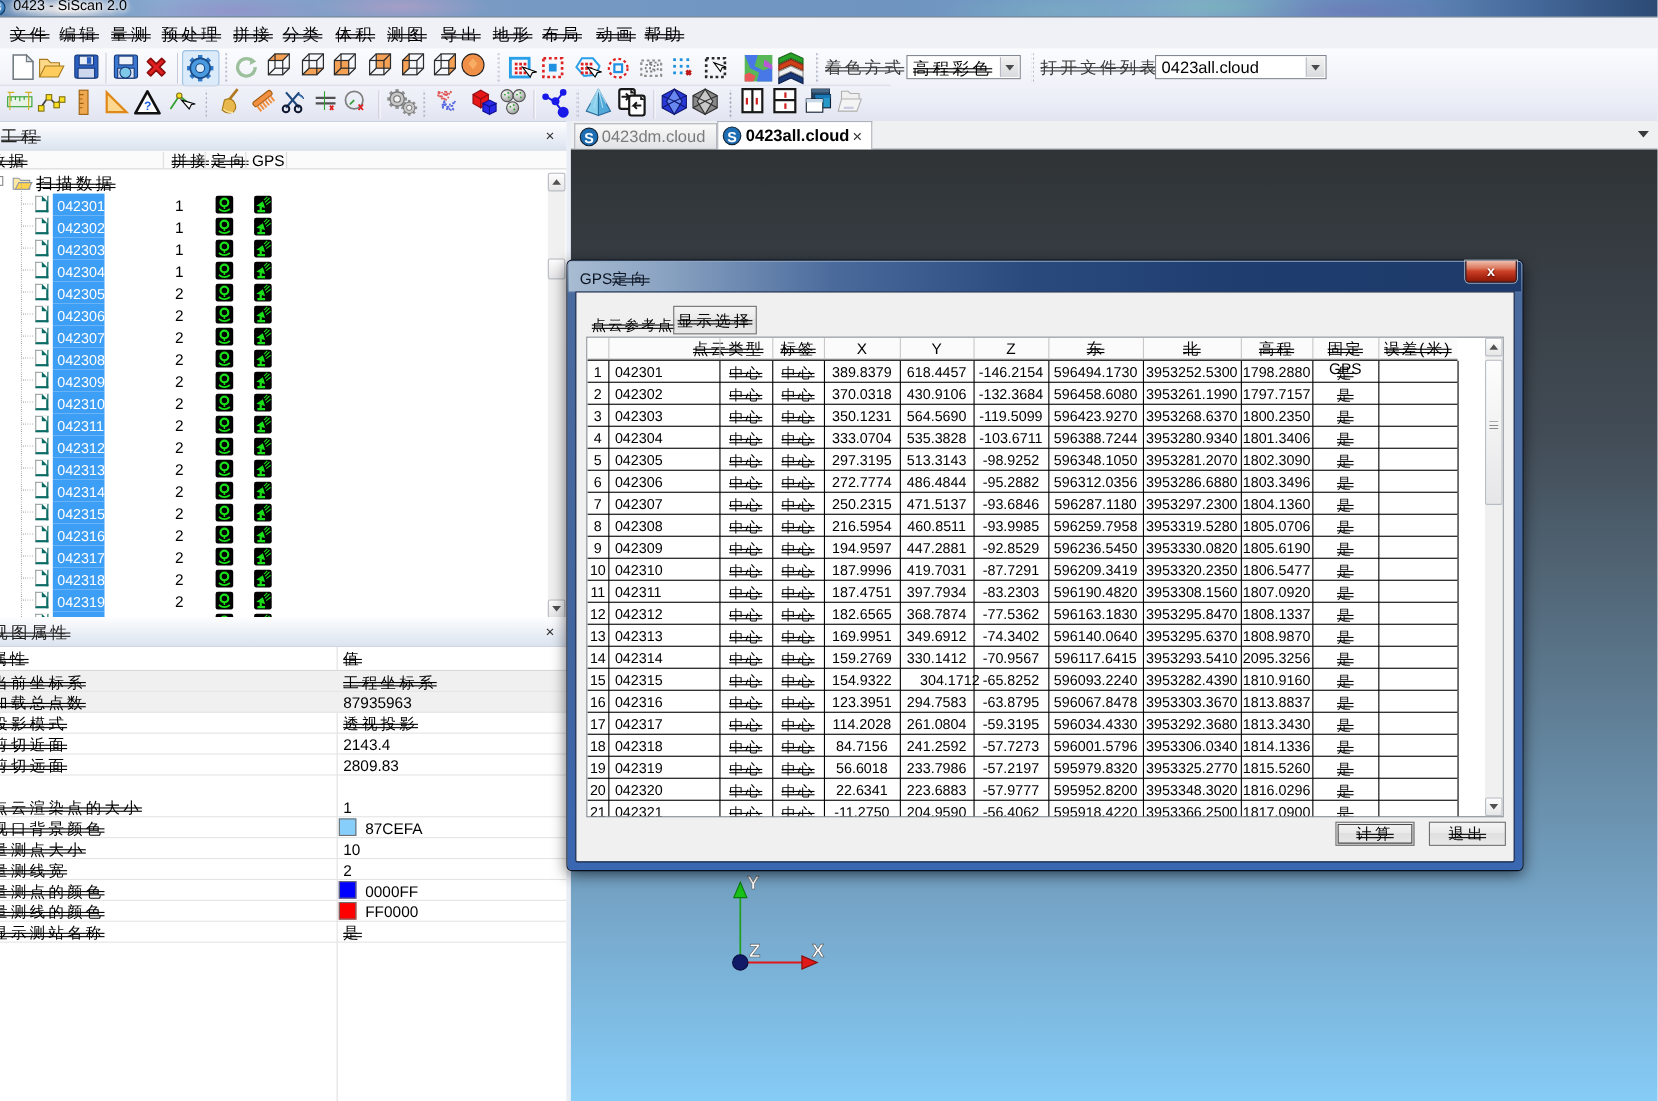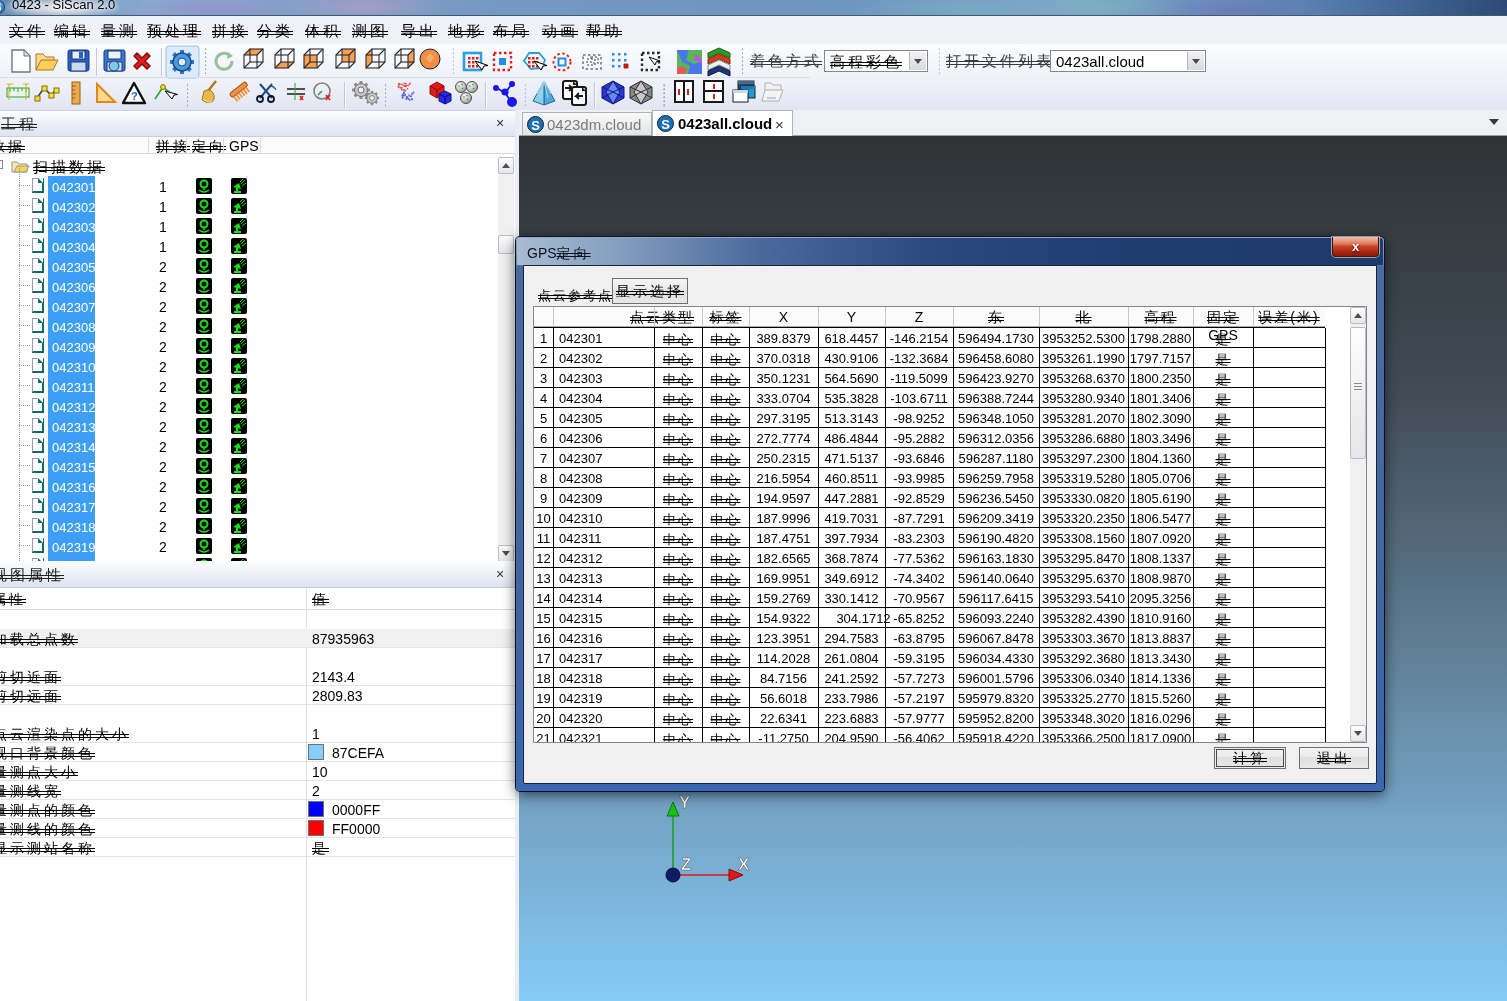--- a/index.html
+++ b/index.html
@@ -935,23 +935,31 @@
 <div class="ab" style="left:0;top:561px;width:515px;height:440px;background:#fff">
 <div class="ptitle" style="top:0;height:27px">
         <span class="c" style="position:absolute;left:-8px;top:5px">视图属性</span>
         <span class="px" style="top:6px">×</span>
       </div>
 <div class="ab" style="left:0;top:27px;width:515px;height:22px;border-bottom:1px solid #d8d8d8;font-size:14px">
         <span class="c" style="position:absolute;left:-8px;top:3px">属性</span>
         <span class="c" style="position:absolute;left:312px;top:3px">值</span>
       </div>
 <div class="ab" style="left:306px;top:27px;width:1px;height:413px;background:#e0e0e0"></div>
+<div class="prow" style="top:49px;background:#f0f0f1;">
+        <span class="pl c">当前坐标系</span>
+        <span class="pv c" style="left:312px">工程坐标系</span>
+      </div>
 <div class="prow" style="top:68px;background:#f0f0f1;">
         <span class="pl c">加载总点数</span>
         <span class="pv" style="left:312px">87935963</span>
+      </div>
+<div class="prow" style="top:87px;">
+        <span class="pl c">投影模式</span>
+        <span class="pv c" style="left:312px">透视投影</span>
       </div>
 <div class="prow" style="top:106px;">
         <span class="pl c">剪切近面</span>
         <span class="pv" style="left:312px">2143.4</span>
       </div>
 <div class="prow" style="top:125px;">
         <span class="pl c">剪切远面</span>
         <span class="pv" style="left:312px">2809.83</span>
       </div>
 <div class="prow" style="top:163px;">

